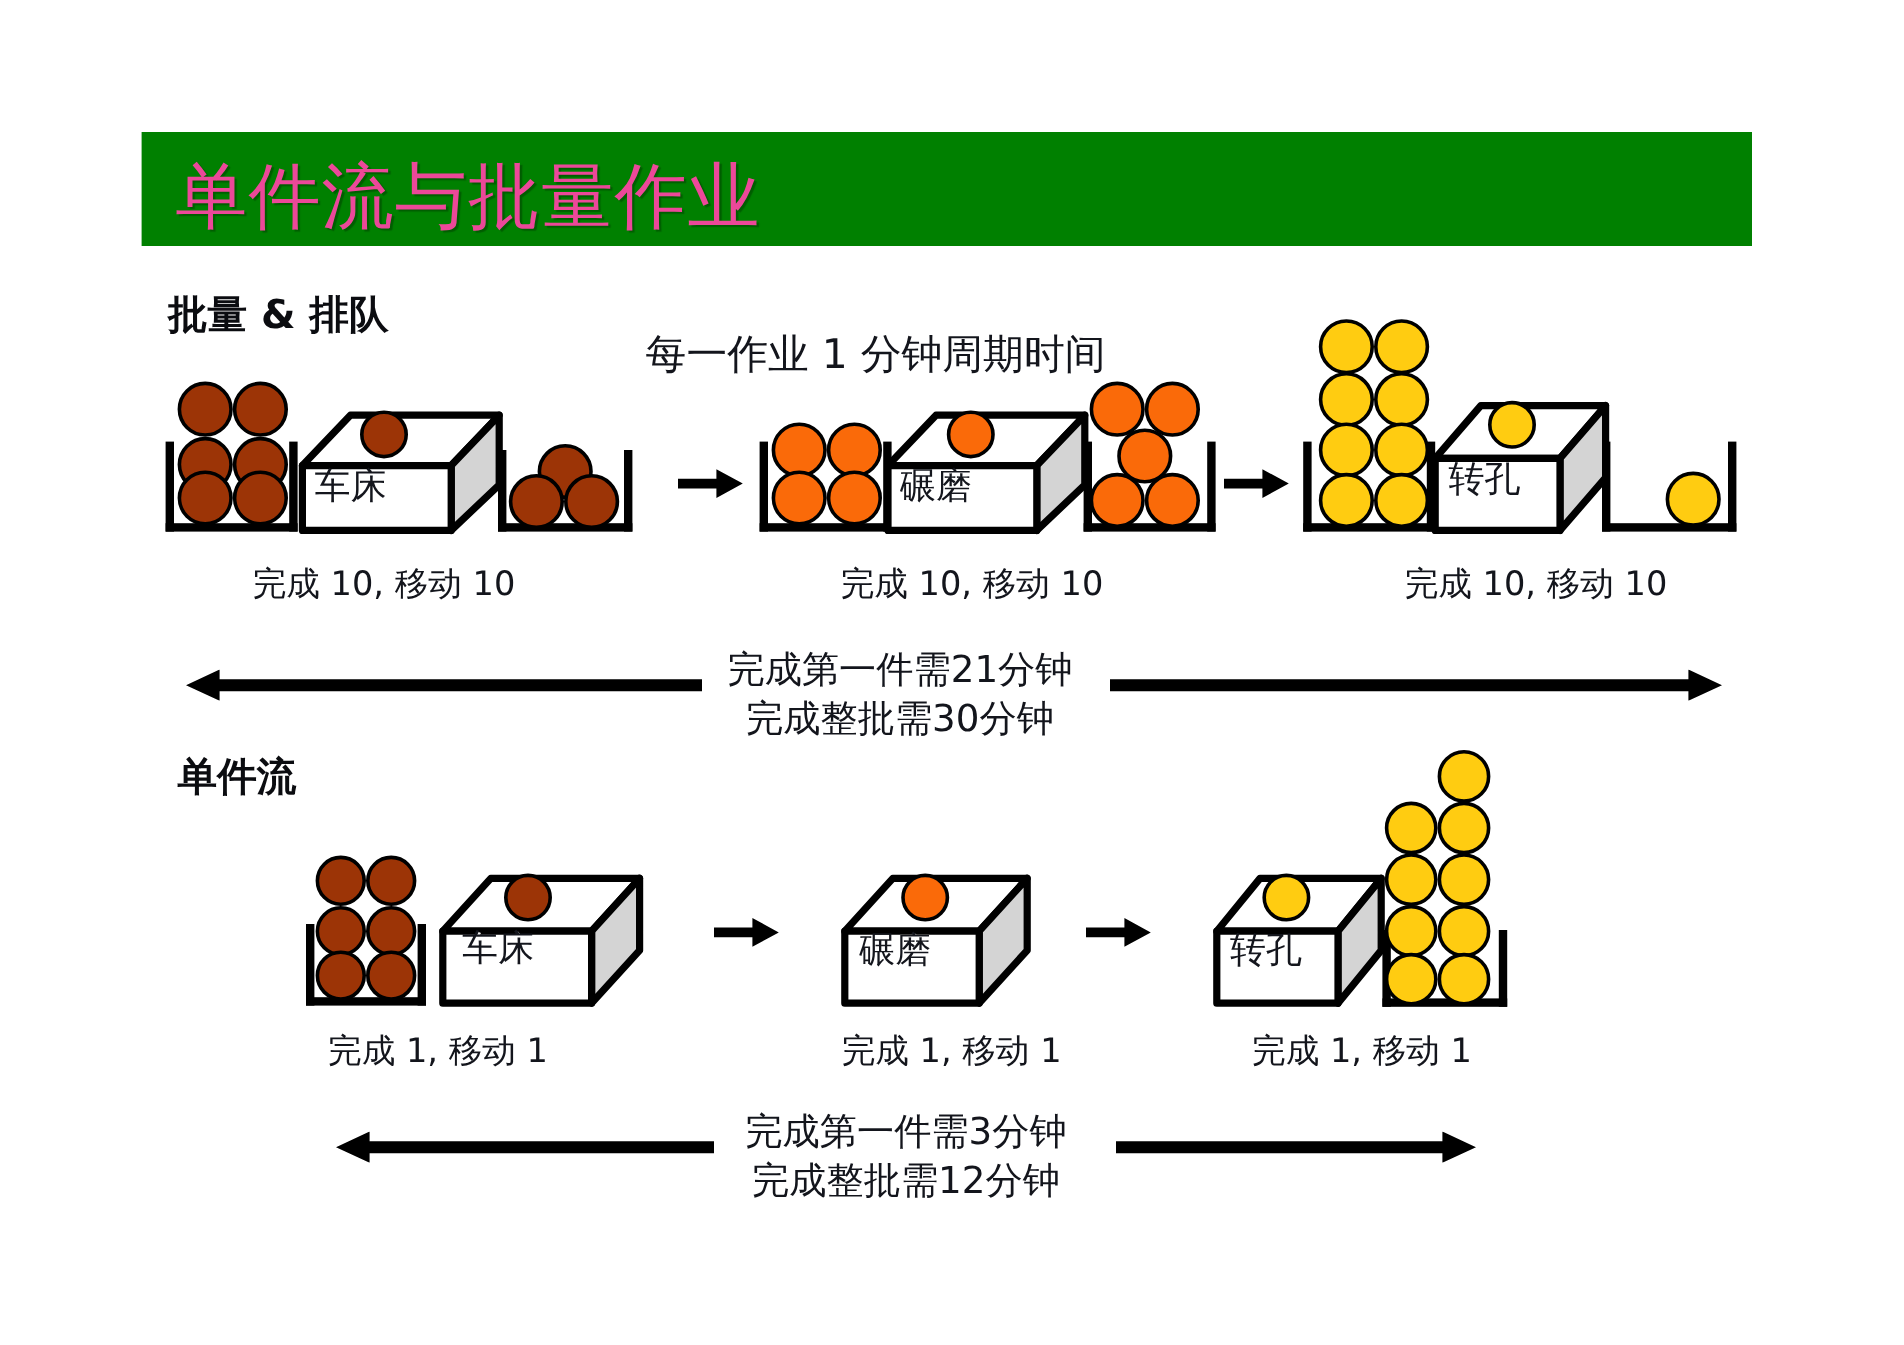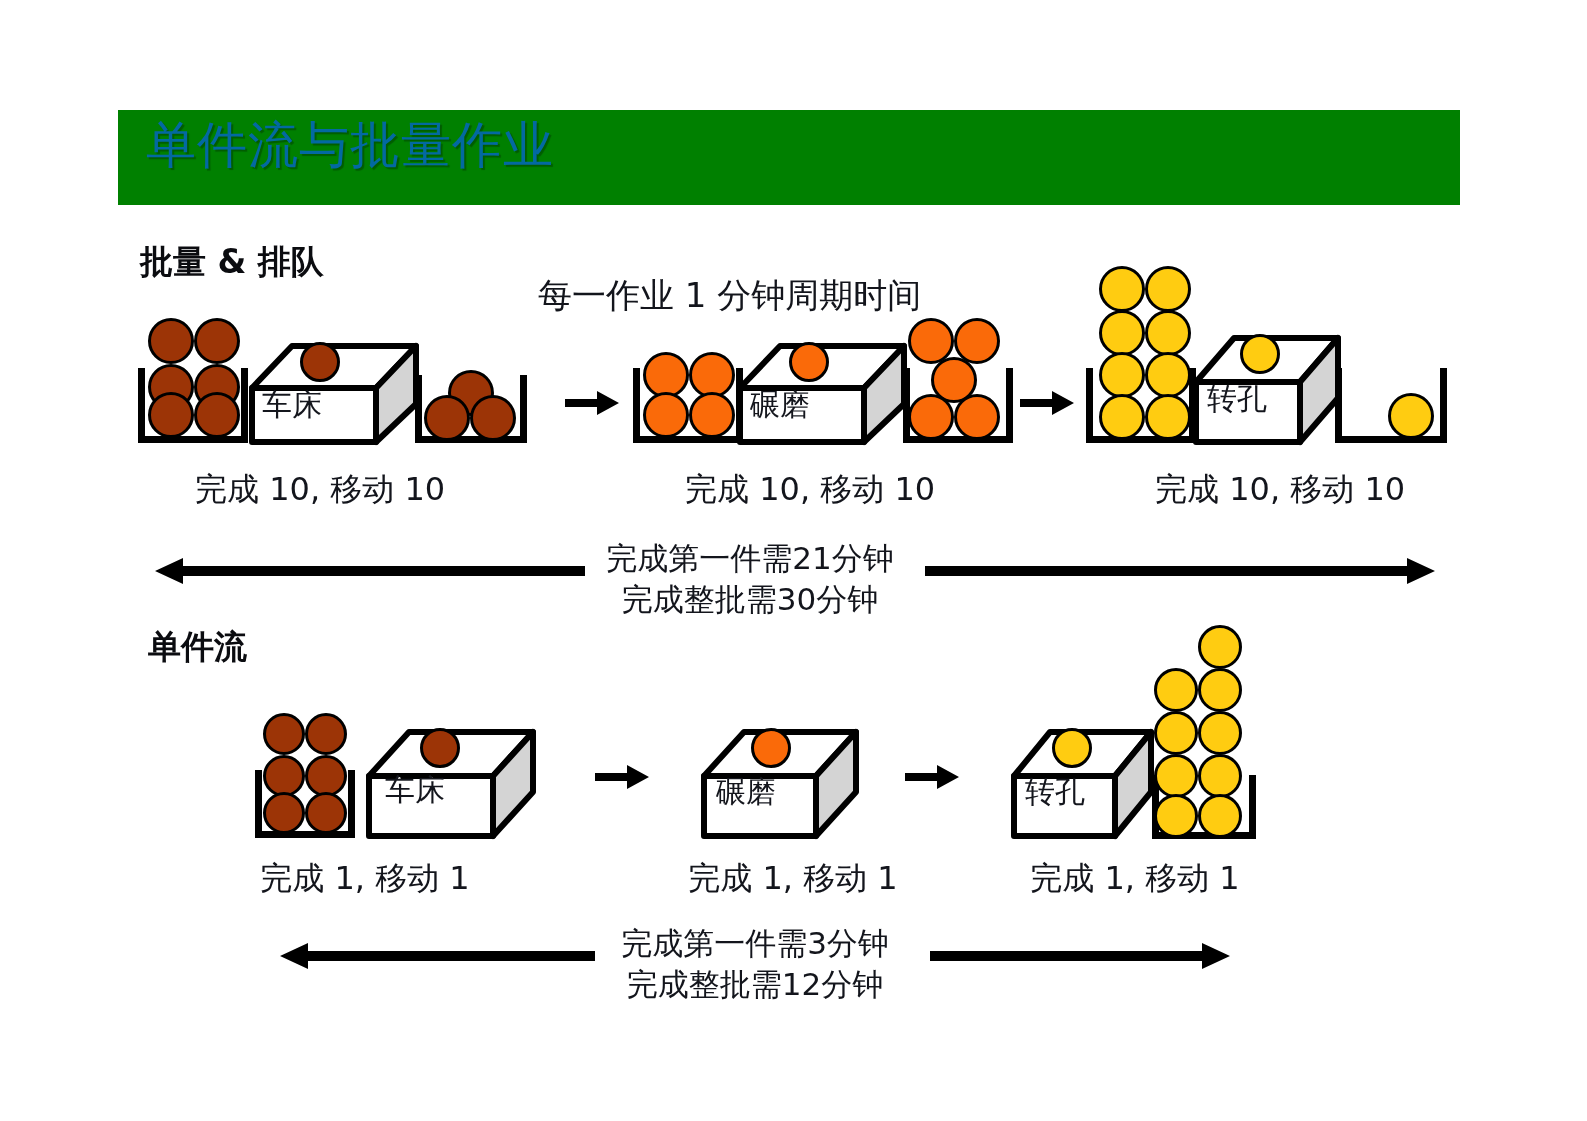--- a/index.html
+++ b/index.html
@@ -16,24 +16,24 @@
 
   
   .header-bar {
     position: absolute;
     left: 118px; top: 110px;
     width: 1342px; height: 95px;
     background: #008000;
   }
   .header-title {
     position: absolute;
-    left: 146px; top: 105px;
-    font-size: 50px;
+    left: 146px; top: 124px;
+    font-size: 60px;
     line-height: 80px;
-    color: #0369a1;
+    color: #ec4899;
     letter-spacing: 1px;
     white-space: nowrap;
     text-shadow: 2px 2px 1px rgba(0,0,0,0.28);
   }
 
   
   .emboss {
     color: #13151c;
     text-shadow: 1.5px 1.5px 0 rgba(255,255,255,0.95);
   }
@@ -47,21 +47,21 @@
   }
   .cycle-note {
     position: absolute;
     left: 538px; top: 234px;
     font-size: 34px;
     white-space: nowrap;
     margin-top: 39px;
   }
   .caption {
     position: absolute;
-    font-size: 32px;
+    font-size: 28px;
     white-space: nowrap;
     text-align: center;
   }
 
   
   .station { position: absolute; }
 
   
   .bin {
     position: absolute;

